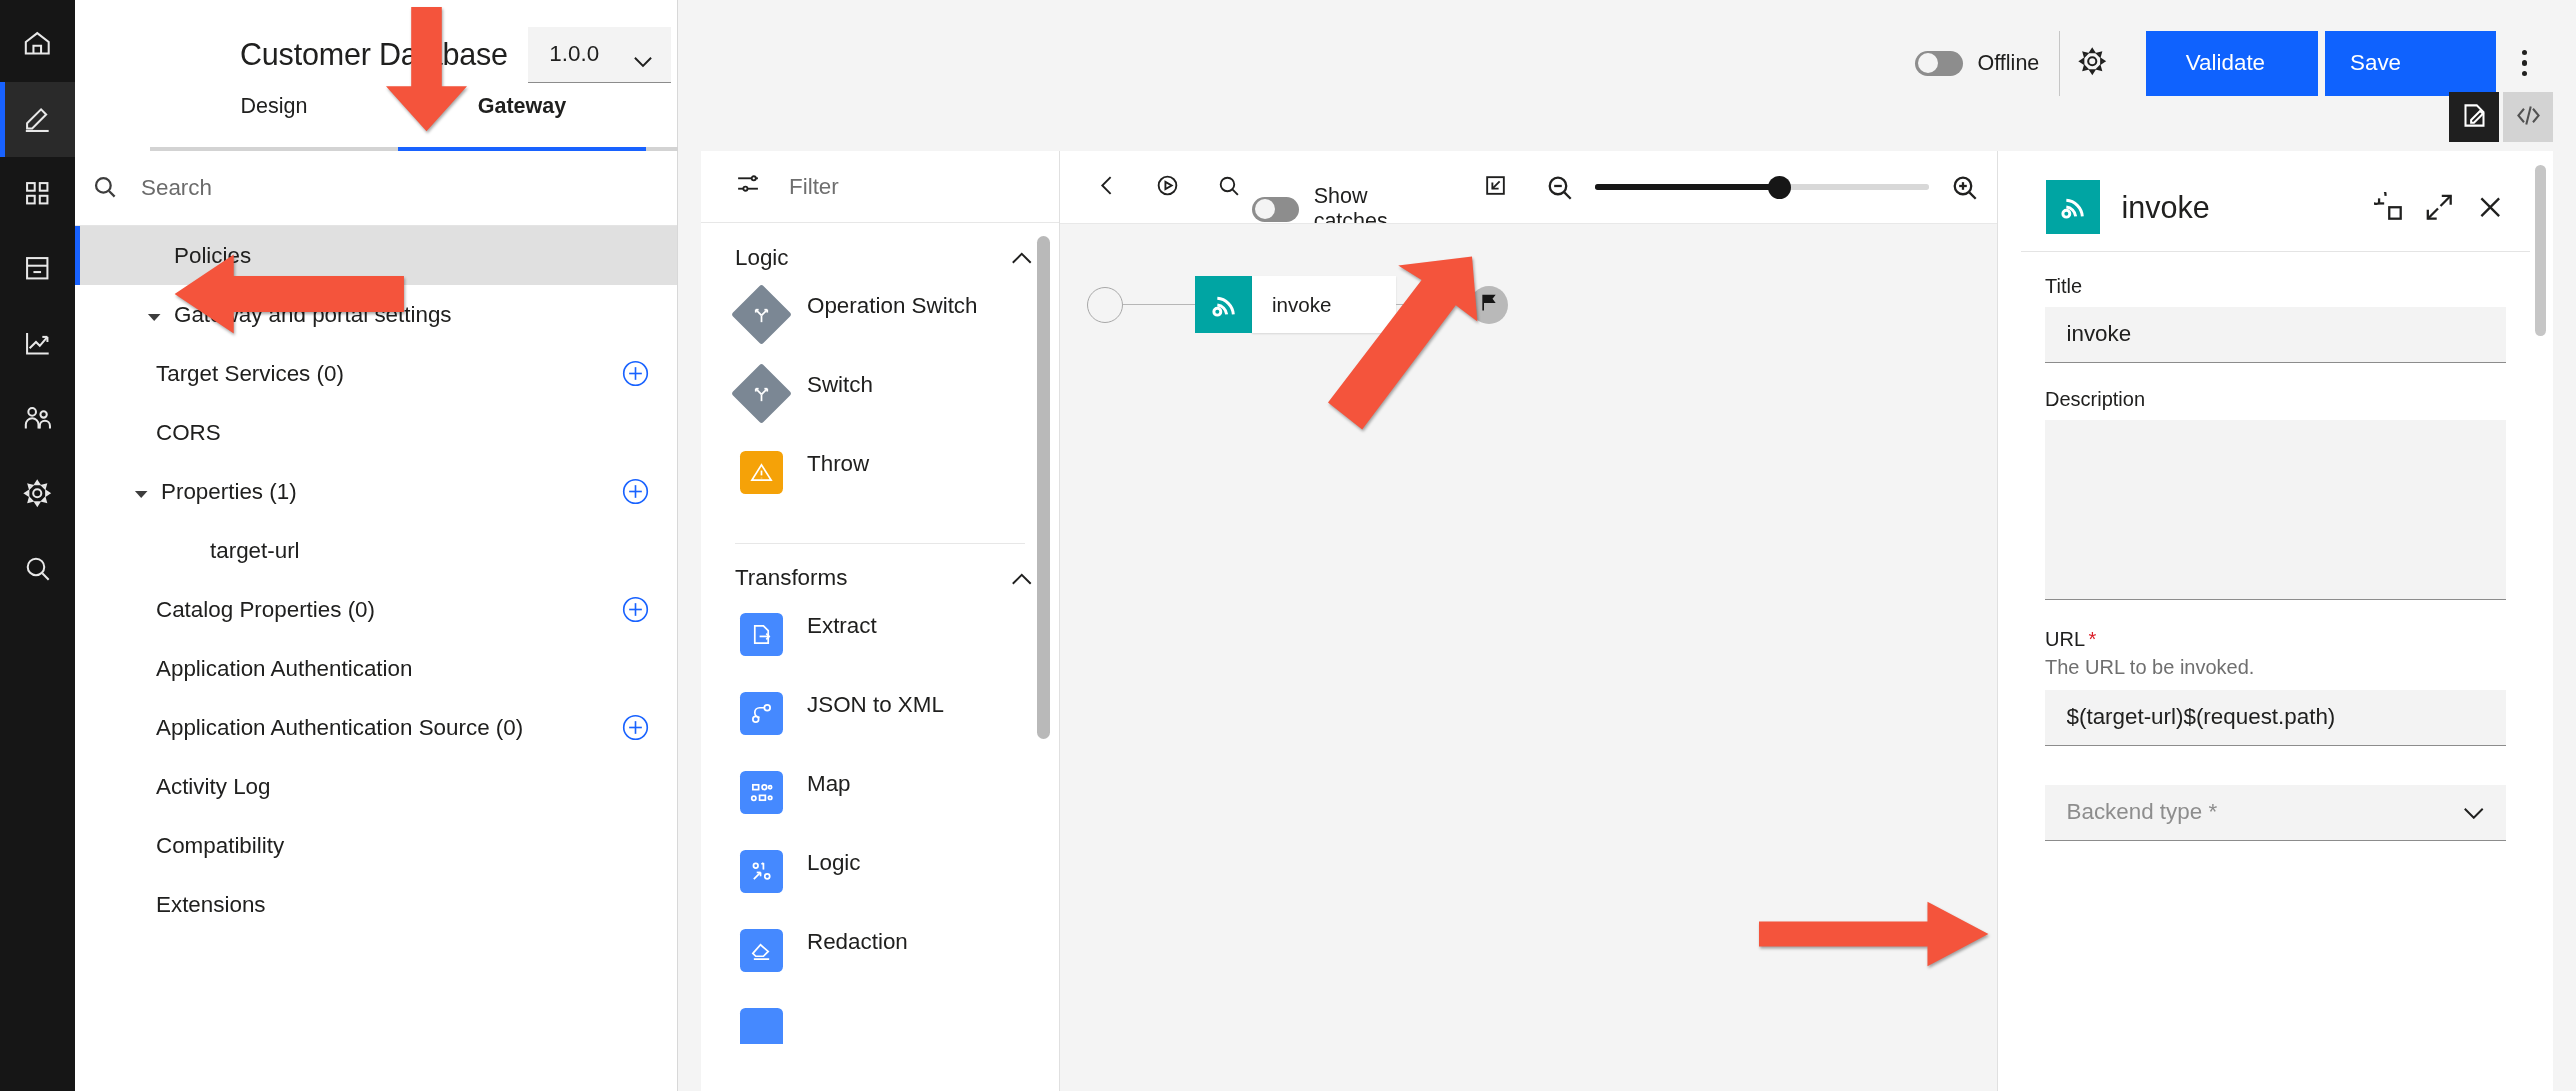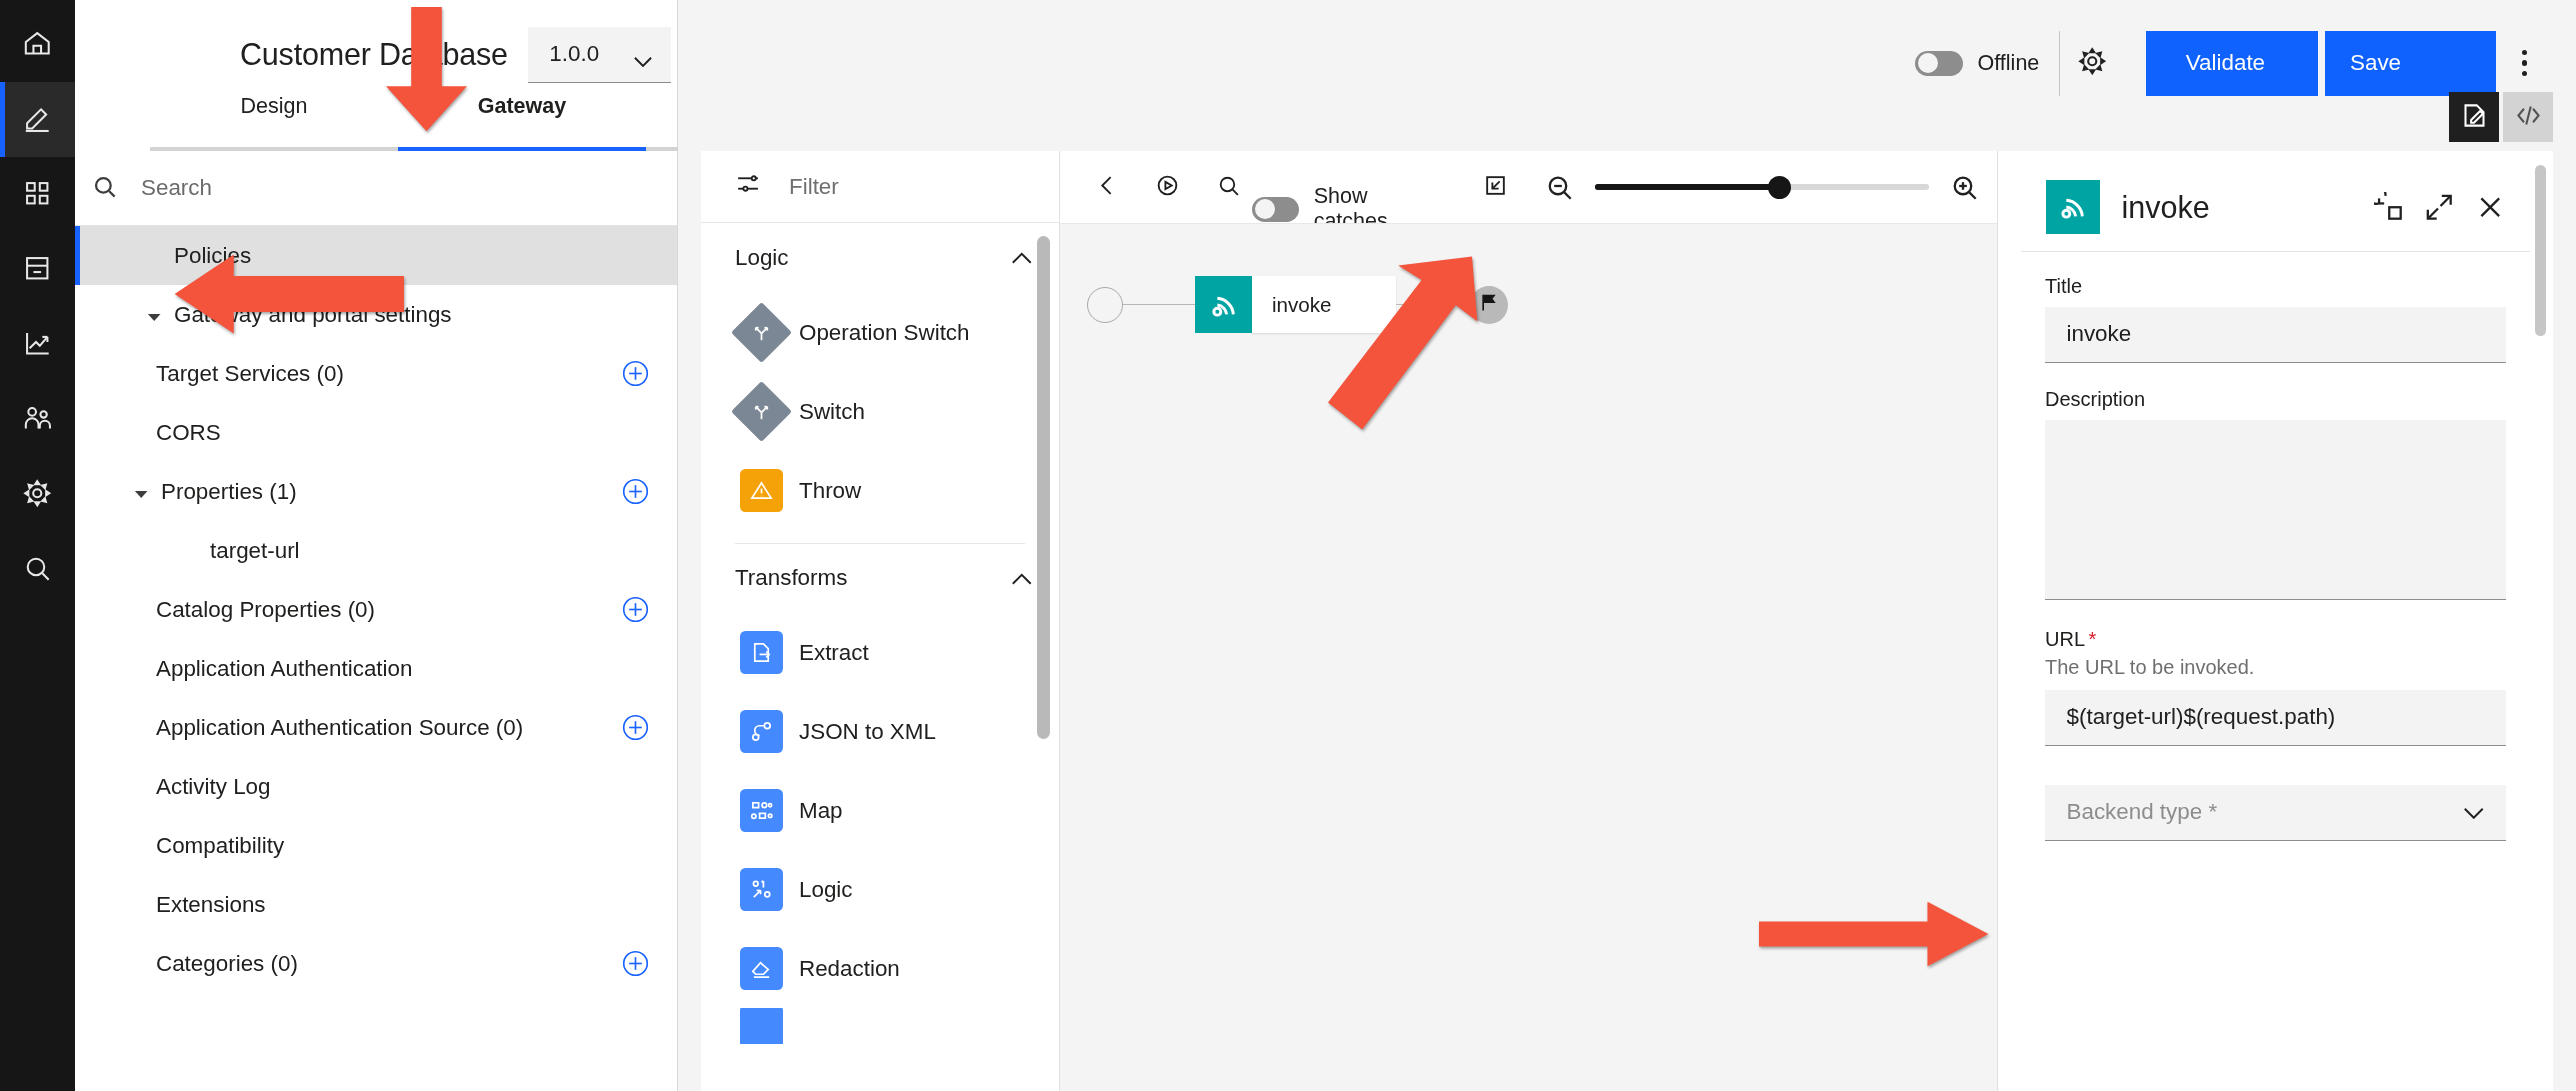--- a/index.html
+++ b/index.html
@@ -226,22 +226,22 @@
   .pal-filter span { font-size: 22.4px; color: #6f6f6f; }
   .pal-scroll { flex: 1 1 auto; overflow: hidden; position: relative; }
   .pal-group-head {
     height: 70px; display: flex; align-items: center; justify-content: space-between;
     padding: 0 27px 0 34px;
     font-size: 22.4px; color: #20201f;
     cursor: pointer;
   }
   .pal-group-head .caret svg { width: 21.5px; height: 12.6px; stroke: #20201f; stroke-width: 2.2; fill: none; }
   .pal-item {
-    height: 79px; display: flex; align-items: center;
-    padding-left: 39px; gap: 16px;
+    height: 79px; display: flex; align-items: flex-start;
+    padding-left: 39px; gap: 24px;
     font-size: 22.4px; color: #20201f;
     cursor: pointer;
   }
   .pal-icon { width: 43px; height: 43px; flex: 0 0 43px; display: flex; align-items: center; justify-content: center; }
   .pal-icon.diamond { background: #7b8794; transform: rotate(45deg); border-radius: 2.7px; }
   .pal-icon.diamond svg { transform: rotate(-45deg); }
   .pal-icon.sq-orange { background: #f5a208; border-radius: 5.4px; }
   .pal-icon.sq-blue { background: #4589ff; border-radius: 5.4px; }
   .pal-icon svg { width: 23px; height: 23px; stroke: #ffffff; fill: none; stroke-width: 1.8; }
   .pal-divider { height: 0.9px; background: #e7e7e7; margin: 12.6px 34px 0 34px; }
@@ -540,28 +540,20 @@
             </svg></span>
       </div>
       <div class="tree-row lvl1">
         <span class="tree-label">Activity Log</span>
       </div>
       <div class="tree-row lvl1">
         <span class="tree-label">Compatibility</span>
       </div>
       <div class="tree-row lvl1">
         <span class="tree-label">Extensions</span>
-      </div>
-      <div class="tree-row lvl1">
-        <span class="tree-label">Categories (0)</span>
-        <span class="plus"><svg viewBox="0 0 32 32">
-              <circle cx="16" cy="16" r="13"></circle>
-              <path d="M16 9 V23"></path>
-              <path d="M9 16 H23"></path>
-            </svg></span>
       </div>
     </div>
   </div>
 
   <div class="main">
     <div class="main-top">
       <div class="top-right">
         <div class="toggle-wrap">
           <div class="switch">
               <span class="knob"></span>

